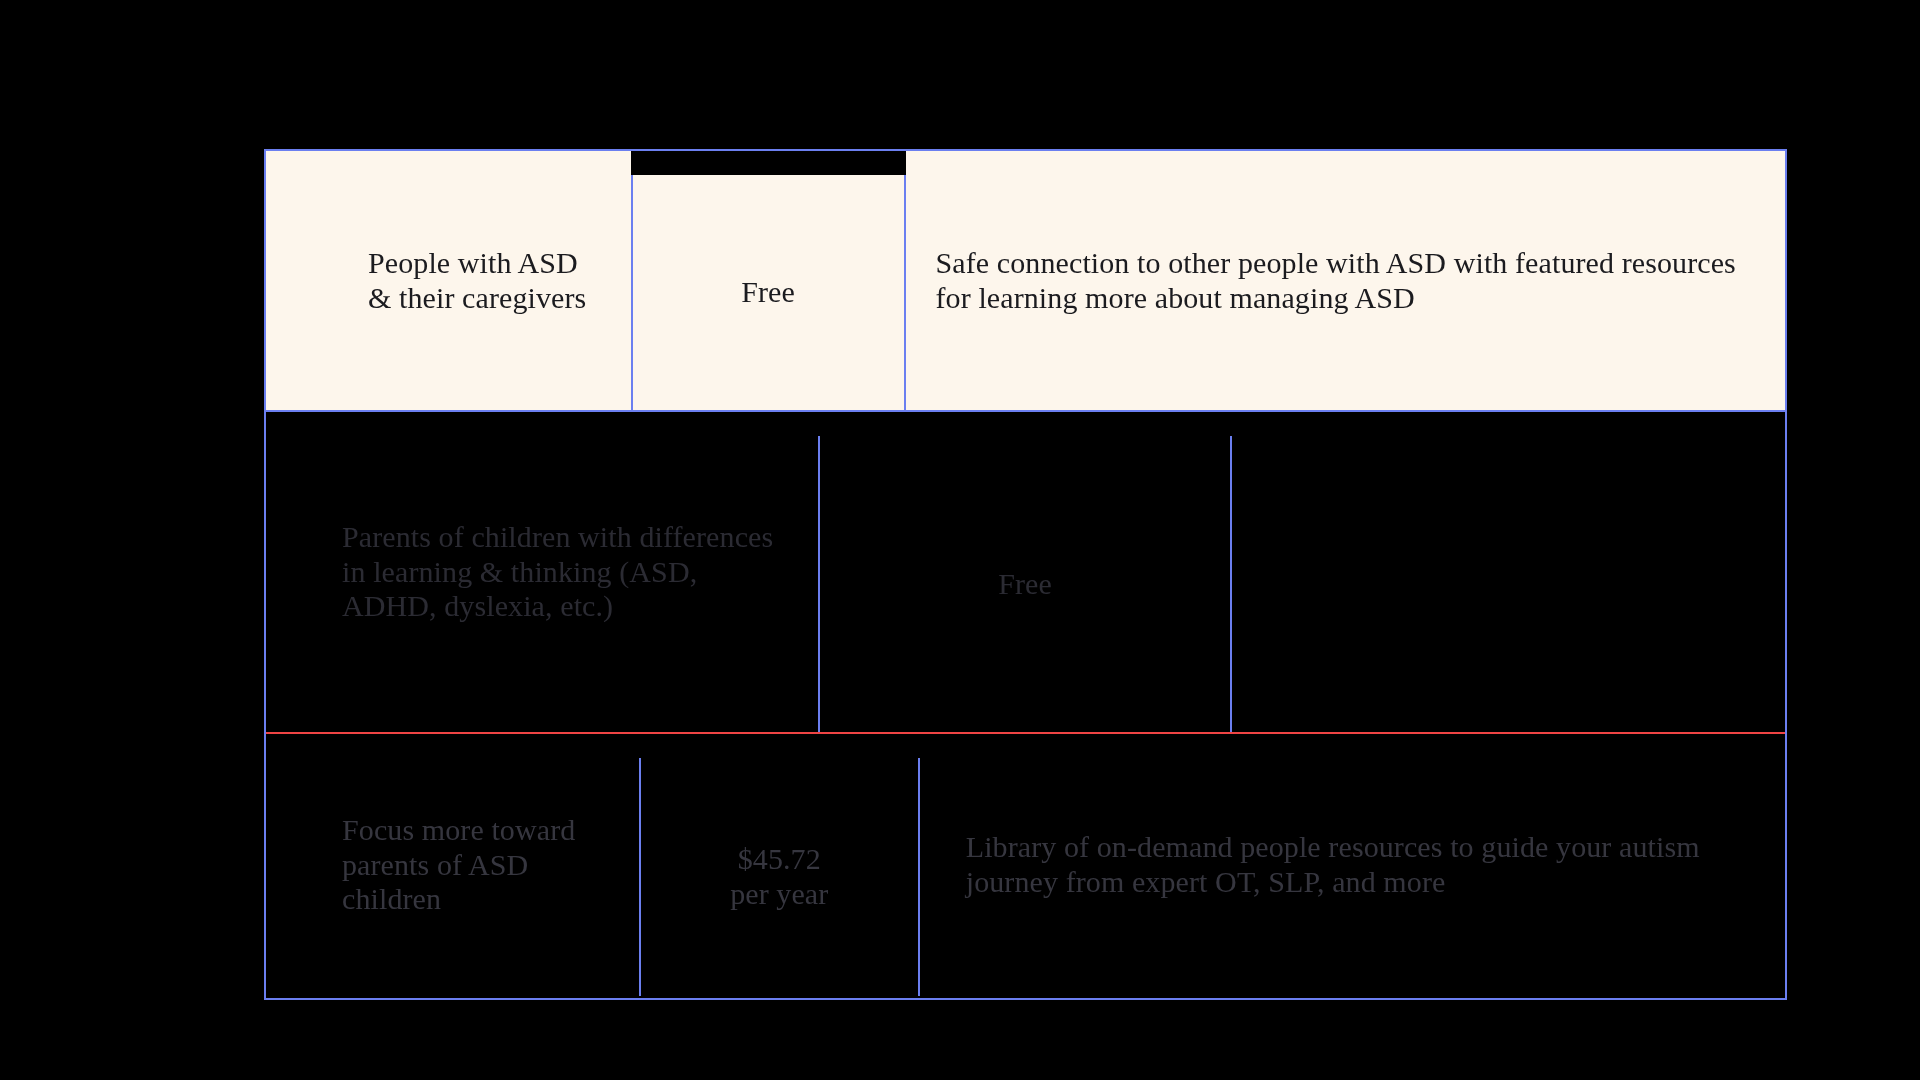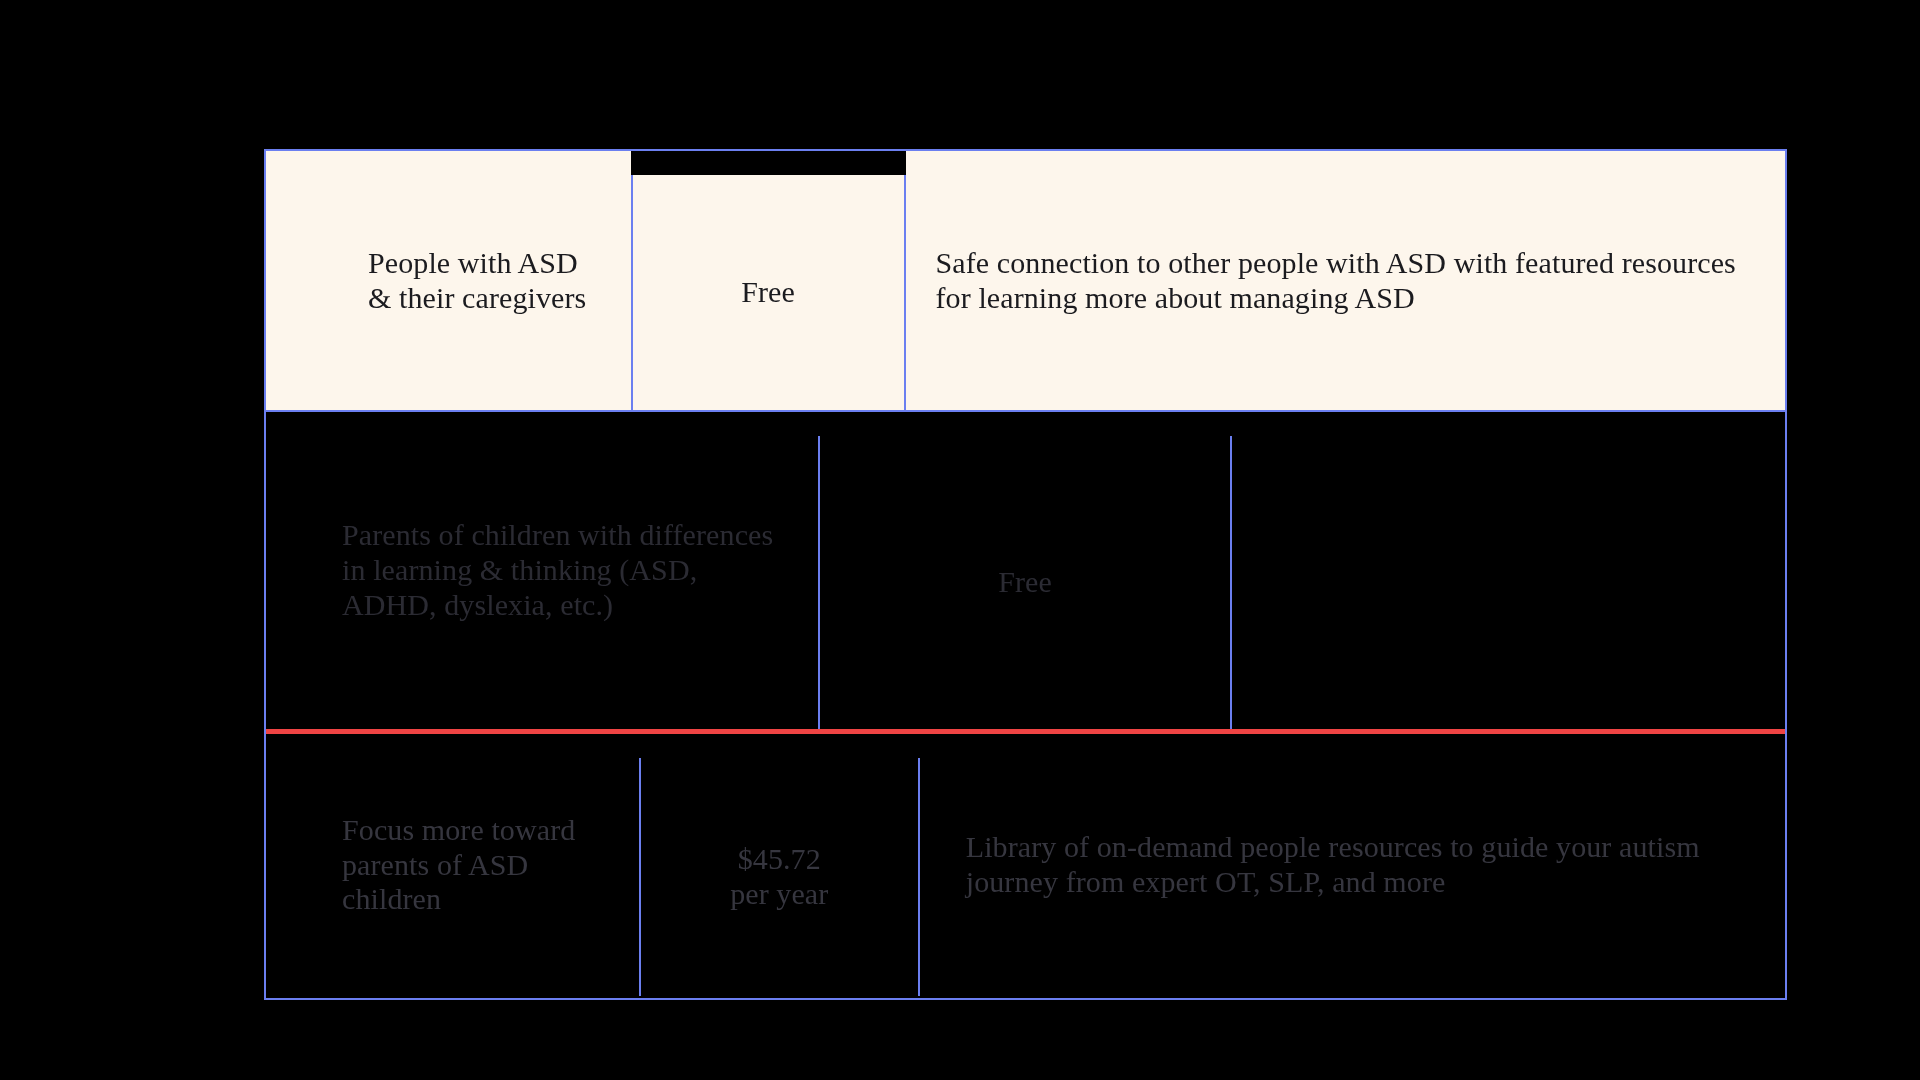--- a/index.html
+++ b/index.html
@@ -33,21 +33,21 @@
     display: flex;
     flex-direction: column;
   }
 
   .table-row {
     display: flex;
     box-sizing: border-box;
     width: 100%;
   }
   .table-row.row-0 { height: 259px; }
-  .table-row.row-1 { height: 324px; border-top: 2px solid #6B7FF0; border-bottom: 5px solid #ef4444; }
+  .table-row.row-1 { height: 324px; border-top: 2px solid #6B7FF0; border-bottom: 2px solid #ef4444; }
   .table-row.row-2 { height: 262px; justify-content: flex-end; }
 
   .table-cell {
     box-sizing: border-box;
     display: flex;
     align-items: center;
     position: relative;
   }
   .table-cell.col-0 { width: 552px; }
   .table-cell.col-1 { width: 414px; border-left: 2px solid #6B7FF0; border-right: 2px solid #6B7FF0; justify-content: center; text-align: center; margin-top: 24px; }

